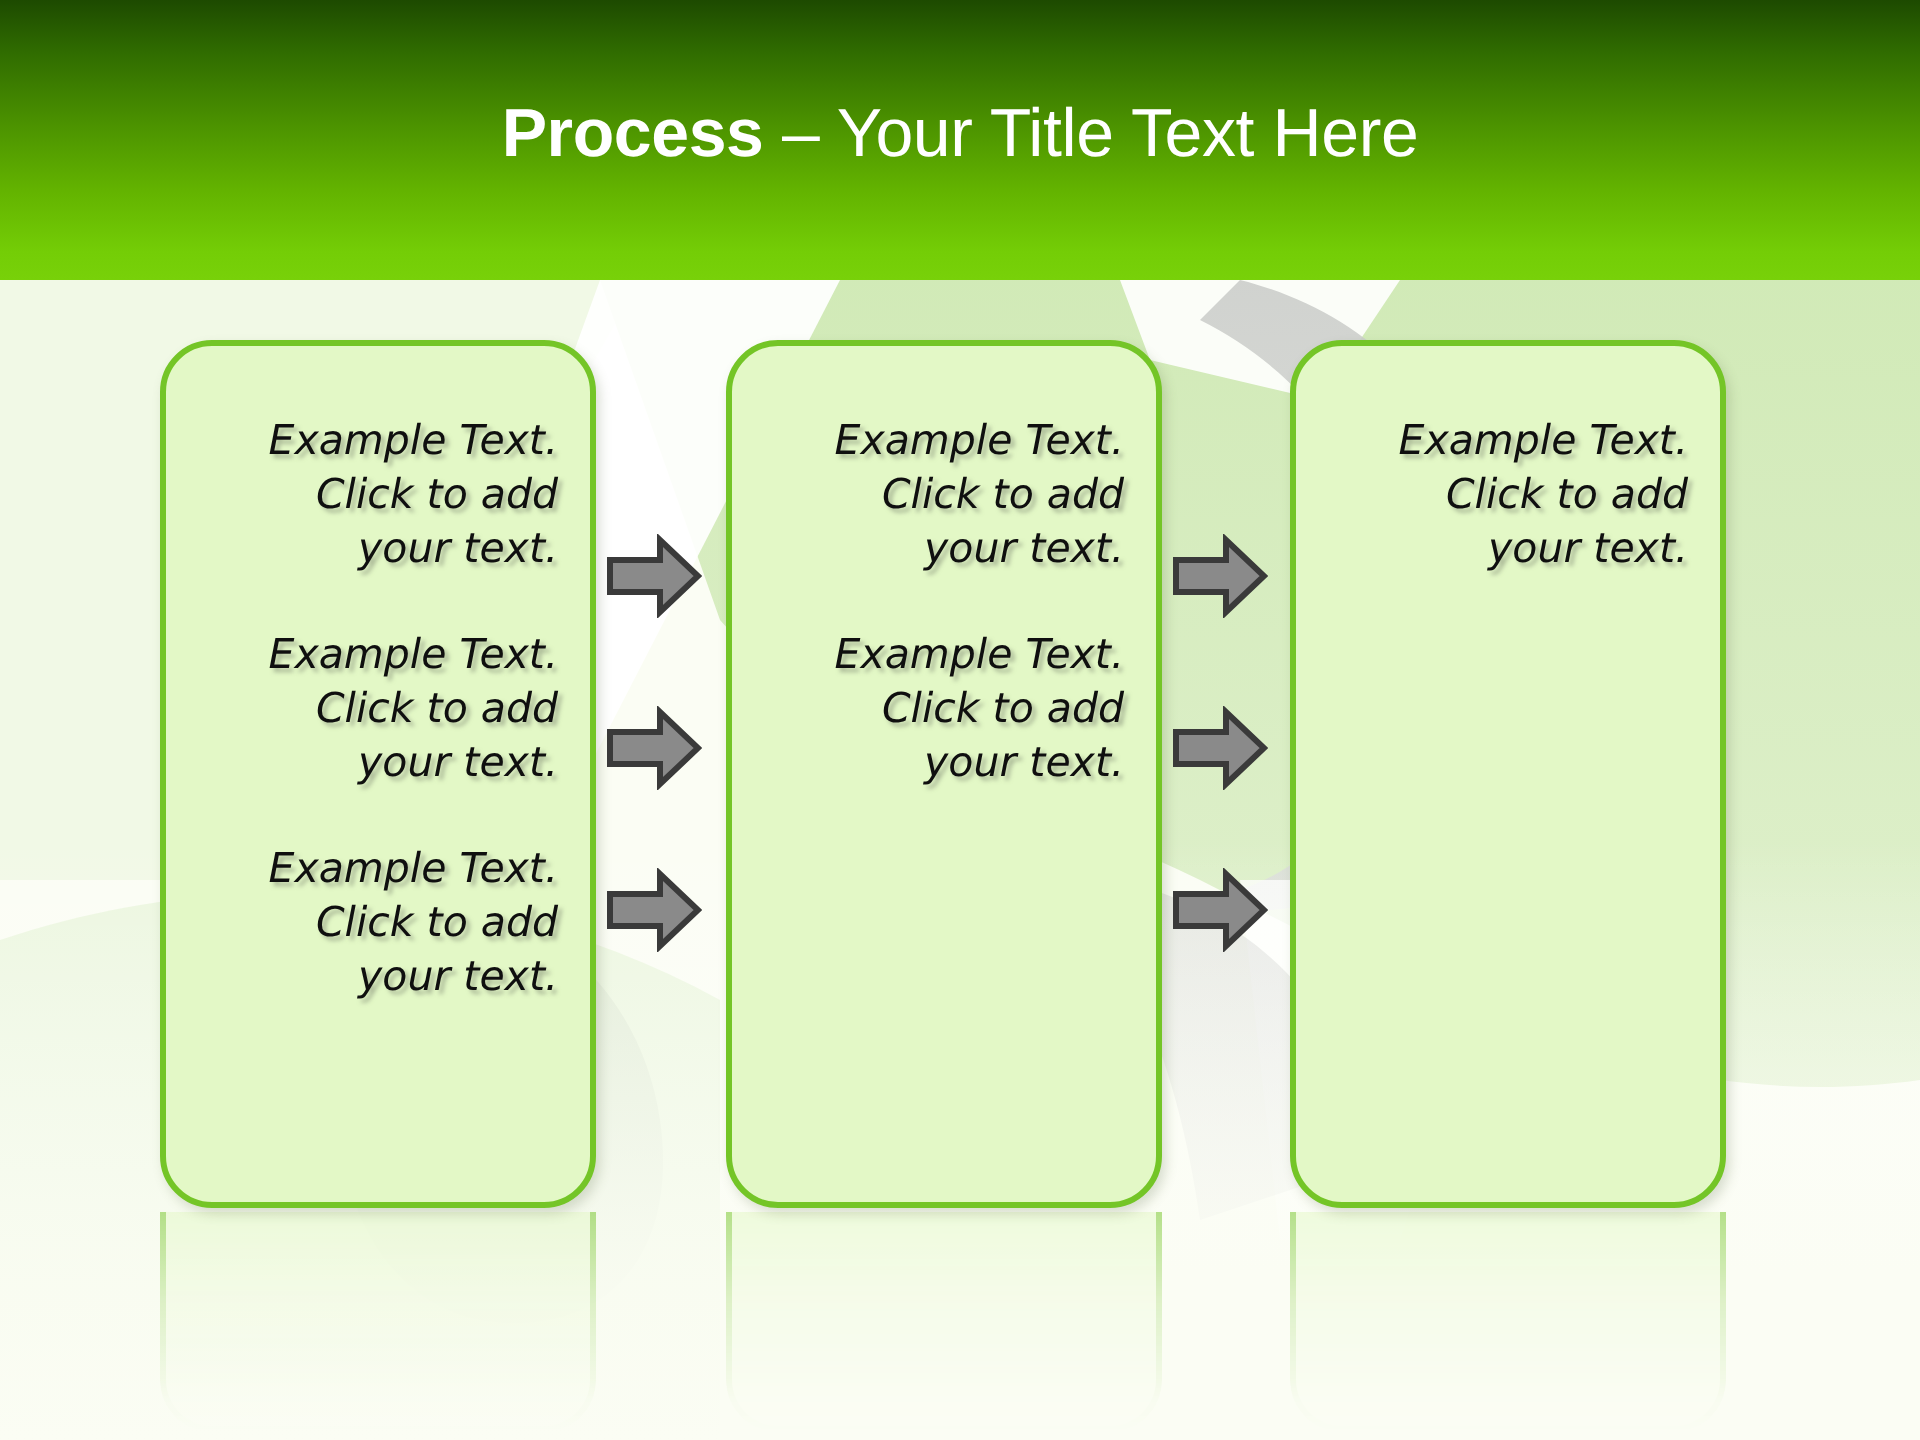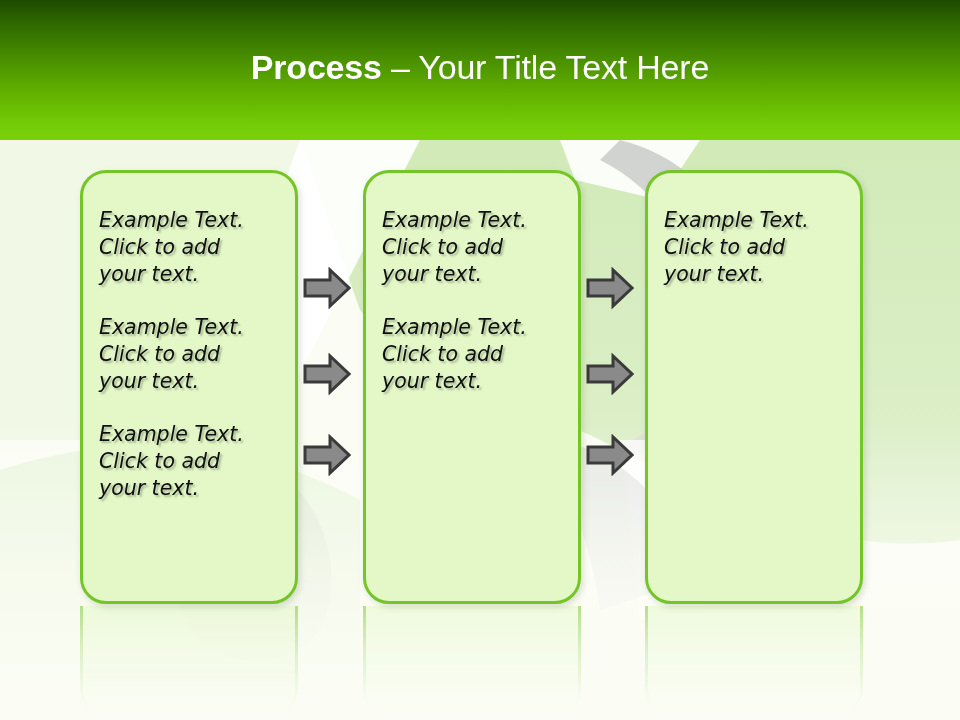--- a/index.html
+++ b/index.html
@@ -72,22 +72,22 @@
   }
   .pbox {
     position: absolute;
     box-sizing: border-box;
     background: #e3f8c6;
     border: 3px solid #74c527;
     border-radius: 26px;
     box-shadow: 2px 3px 6px rgba(90,110,70,0.22);
   }
   .pbox-inner {
-    padding: 34px 16px 0 16px;
-    text-align: left;
+    padding: 34px 16px 0 0;
+    text-align: right;
   }
   .ptext {
     font-size: 20.5px;
     line-height: 27px;
     font-style: italic;
     color: #0f0f0f;
     text-shadow: 2px 2px 2px rgba(120,130,110,0.55);
     margin: 0 0 26px 0;
     white-space: pre-line;
     font-family: "DejaVu Sans", "Liberation Sans", sans-serif;

